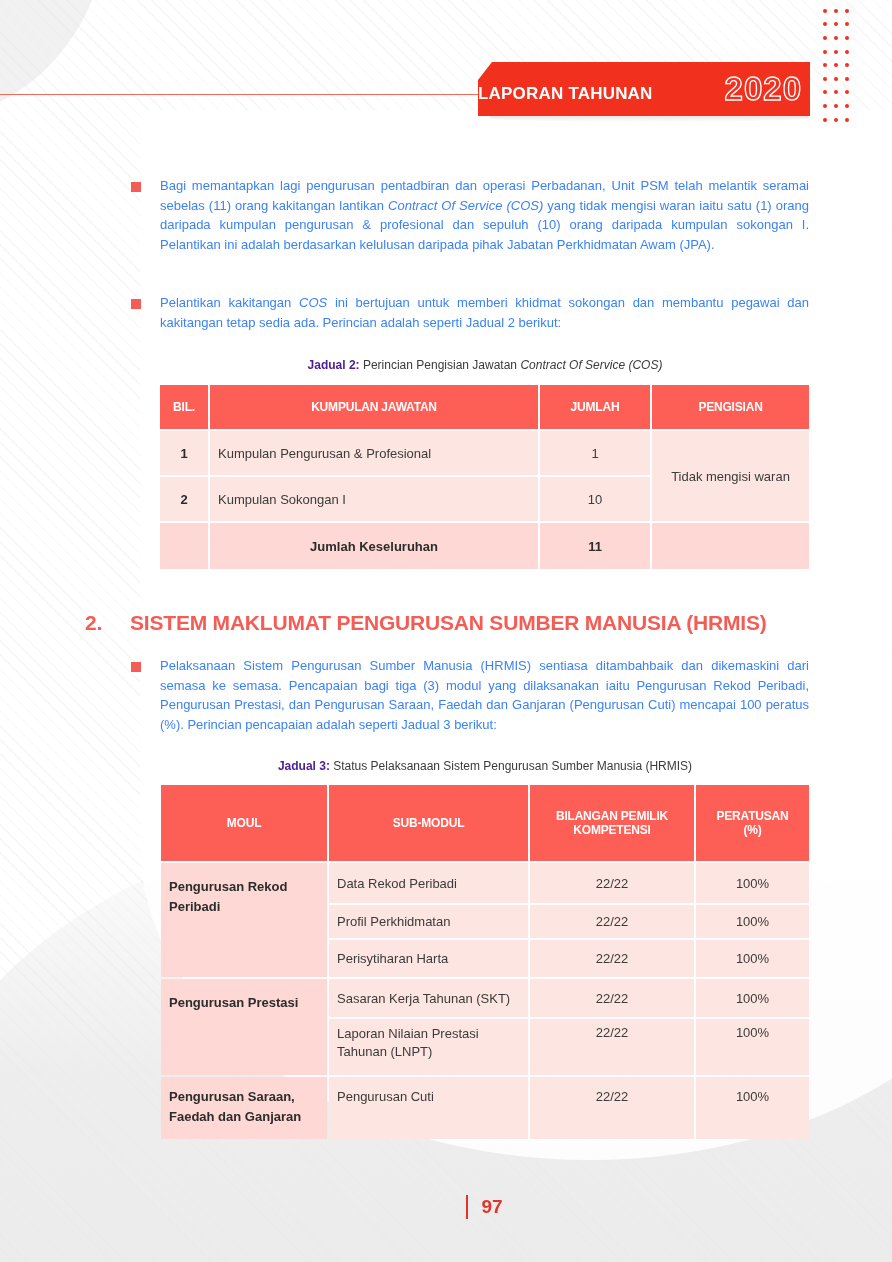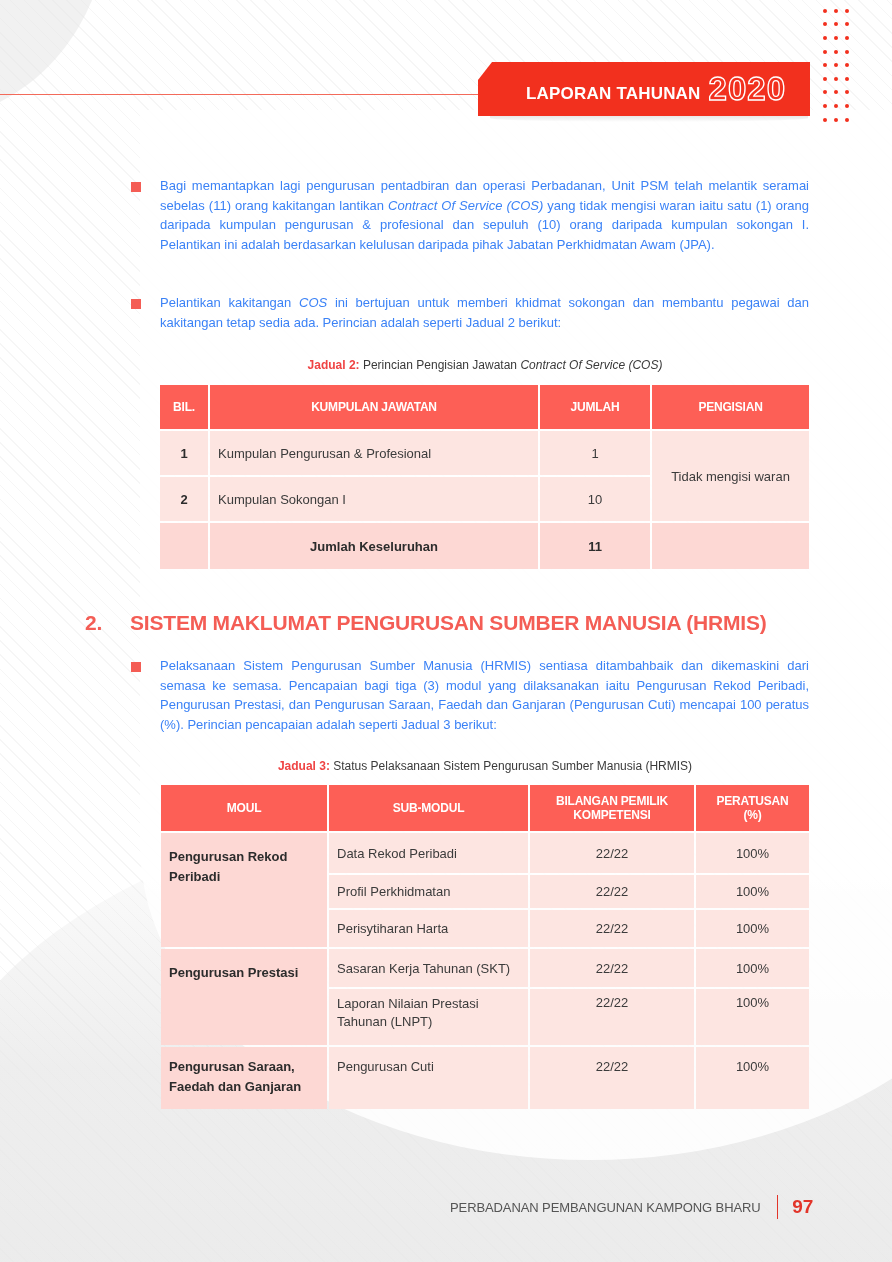--- a/index.html
+++ b/index.html
@@ -25,21 +25,21 @@
     border-radius: 0 0 50% 50% / 0 0 30% 30%;
     background: rgba(255,255,255,0.85);
   }
 
   
   .header-line { position: absolute; left: 0; top: 94px; width: 482px; height: 1px; background: #f36a5a; }
   .header-banner {
     position: absolute; left: 478px; top: 62px; width: 332px; height: 54px;
     background: #f2301e;
     clip-path: polygon(14px 0, 100% 0, 100% 100%, 0 100%, 0 18px);
-    display: flex; align-items: center; justify-content: flex-end; padding-right: 24px;
+    display: flex; align-items: center; justify-content: space-between; padding-right: 8px;
     box-shadow: 0 6px 8px rgba(0,0,0,0.15);
   }
   .banner-shadow {
     position: absolute; left: 490px; top: 114px; width: 318px; height: 8px;
     background: linear-gradient(180deg, rgba(0,0,0,0.12), rgba(0,0,0,0));
     border-radius: 0 0 50% 50%;
   }
   .banner-title { color: #fff; font-weight: bold; font-size: 17px; letter-spacing: 0.2px; margin-right: 8px; margin-top: 10px; }
   .banner-year {
     font-weight: bold; font-size: 33px; color: transparent;
@@ -53,21 +53,21 @@
 
   
   .content { position: absolute; left: 0; top: 0; width: 892px; }
   .bullet { position: absolute; left: 131px; display: flex; }
   .bullet-mark { position: absolute; left: 0; top: 6px; width: 10px; height: 10px; background: #f45d55; }
   .bullet-text {
     position: absolute; left: 29px; width: 649px;
     font-size: 13px; line-height: 19.5px; text-align: justify; color: #3b82f6;
   }
   .caption { position: absolute; left: 160px; width: 650px; text-align: center; font-size: 12px; color: #3a3a3a; }
-  .caption b { color: #ef4444; }
+  .caption b { color: #4c1d95; }
 
   table { border-collapse: separate; border-spacing: 2px; position: absolute; }
   th {
     background: #fd5f56; color: #fff; font-weight: bold; font-size: 12px;
     text-align: center; padding: 0 6px; letter-spacing: -0.2px;
   }
   td { font-size: 13px; color: #3b3b3b; background: #fde5e1; }
   td.mod { background: #fdd8d4; font-weight: bold; color: #2c2c2c; vertical-align: top; padding: 14px 8px 0 8px; line-height: 20px; }
   .t2 td.total { background: #fdd8d4; }
 
@@ -186,21 +186,21 @@
   <div class="caption" style="top:759px;"><b>Jadual 3:</b><span> Status Pelaksanaan Sistem Pengurusan Sumber Manusia (HRMIS)</span></div>
 
   <table style="left:159px; top:783px; width:652px;">
     <colgroup>
         <col style="width:166px">
         <col style="width:199px">
         <col style="width:164px">
         <col>
       </colgroup>
     <thead>
-      <tr style="height:46px;border-radius:8px;">
+      <tr style="height:76px;border-radius:8px;">
         <th>MOUL</th>
         <th>SUB-MODUL</th>
         <th><span>BILANGAN PEMILIK</span><br><span>KOMPETENSI</span></th>
         <th><span>PERATUSAN</span><br><span>(%)</span></th>
       </tr>
     </thead>
     <tbody>
 
       <tr style="height:40px;">
         <td class="mod" rowspan="3">Pengurusan Rekod Peribadi</td>
@@ -235,16 +235,15 @@
         <td class="mod" style="padding-top:10px;">Pengurusan Saraan, Faedah dan Ganjaran</td>
         <td style="padding:12px 8px 0 8px; vertical-align:top;">Pengurusan  Cuti</td>
         <td style="text-align:center; vertical-align:top; padding-top:12px;">22/22</td>
         <td style="text-align:center; vertical-align:top; padding-top:12px;">100%</td>
       </tr>
     </tbody>
   </table>
 </div>
 
 <div class="footer">
-  <span class="footer-org">PERBADANAN PEMBANGUNAN KAMPONG BHARU</span>
   <span class="footer-sep"></span>
   <span class="footer-page">97</span>
 </div>
 
 </body></html>

